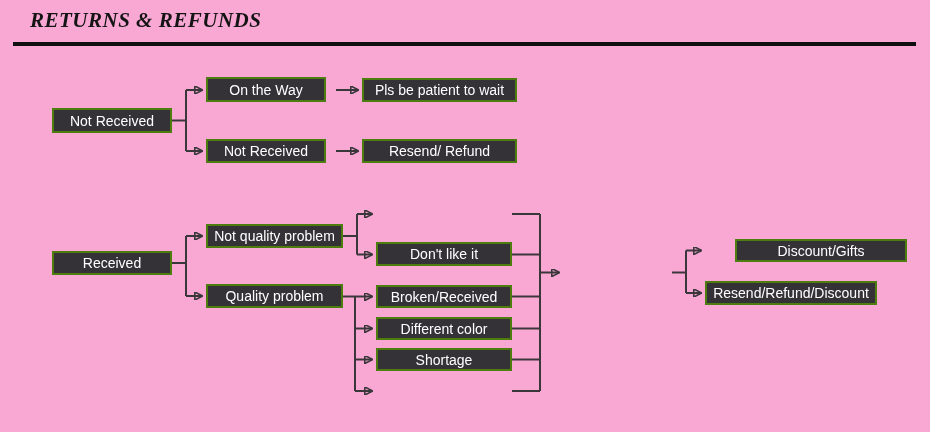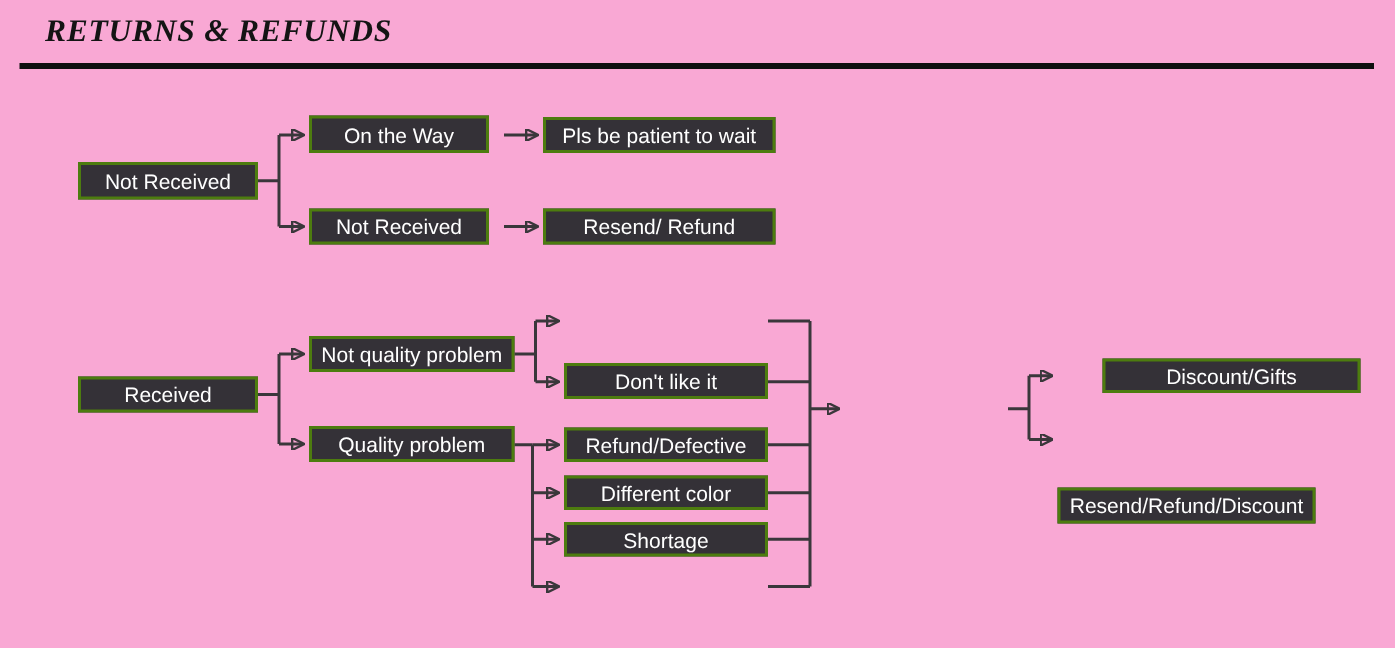--- a/index.html
+++ b/index.html
@@ -115,20 +115,20 @@
   <div class="node" style="left:206px; top:77px;  width:120px; height:25px;">On the Way</div>
   <div class="node" style="left:362px; top:78px;  width:155px; height:24px;">Pls be patient to wait</div>
   <div class="node" style="left:206px; top:139px; width:120px; height:24px;">Not Received</div>
   <div class="node" style="left:362px; top:139px; width:155px; height:24px;">Resend/ Refund</div>
 
   <div class="node" style="left:52px;  top:251px; width:120px; height:24px;">Received</div>
   <div class="node" style="left:206px; top:224px; width:137px; height:24px;">Not quality problem</div>
   <div class="node" style="left:206px; top:284px; width:137px; height:24px;">Quality problem</div>
 
   <div class="node" style="left:376px; top:242px; width:136px; height:24px;">Don't like it</div>
-  <div class="node" style="left:376px; top:285px; width:136px; height:23px;">Refund/Defective</div>
+  <div class="node" style="left:376px; top:285px; width:136px; height:23px;">Broken/Received</div>
   <div class="node" style="left:376px; top:317px; width:136px; height:23px;">Different color</div>
   <div class="node" style="left:376px; top:348px; width:136px; height:23px;">Shortage</div>
 
   <div class="node" style="left:735px; top:239px; width:172px; height:23px;text-align:right;">Discount/Gifts</div>
-  <div class="node" style="left:705px; top:281px; width:172px; height:24px;margin-top:44px;">Resend/Refund/Discount</div>
+  <div class="node" style="left:705px; top:281px; width:172px; height:24px;">Resend/Refund/Discount</div>
 
 </div>
 
 </body></html>

